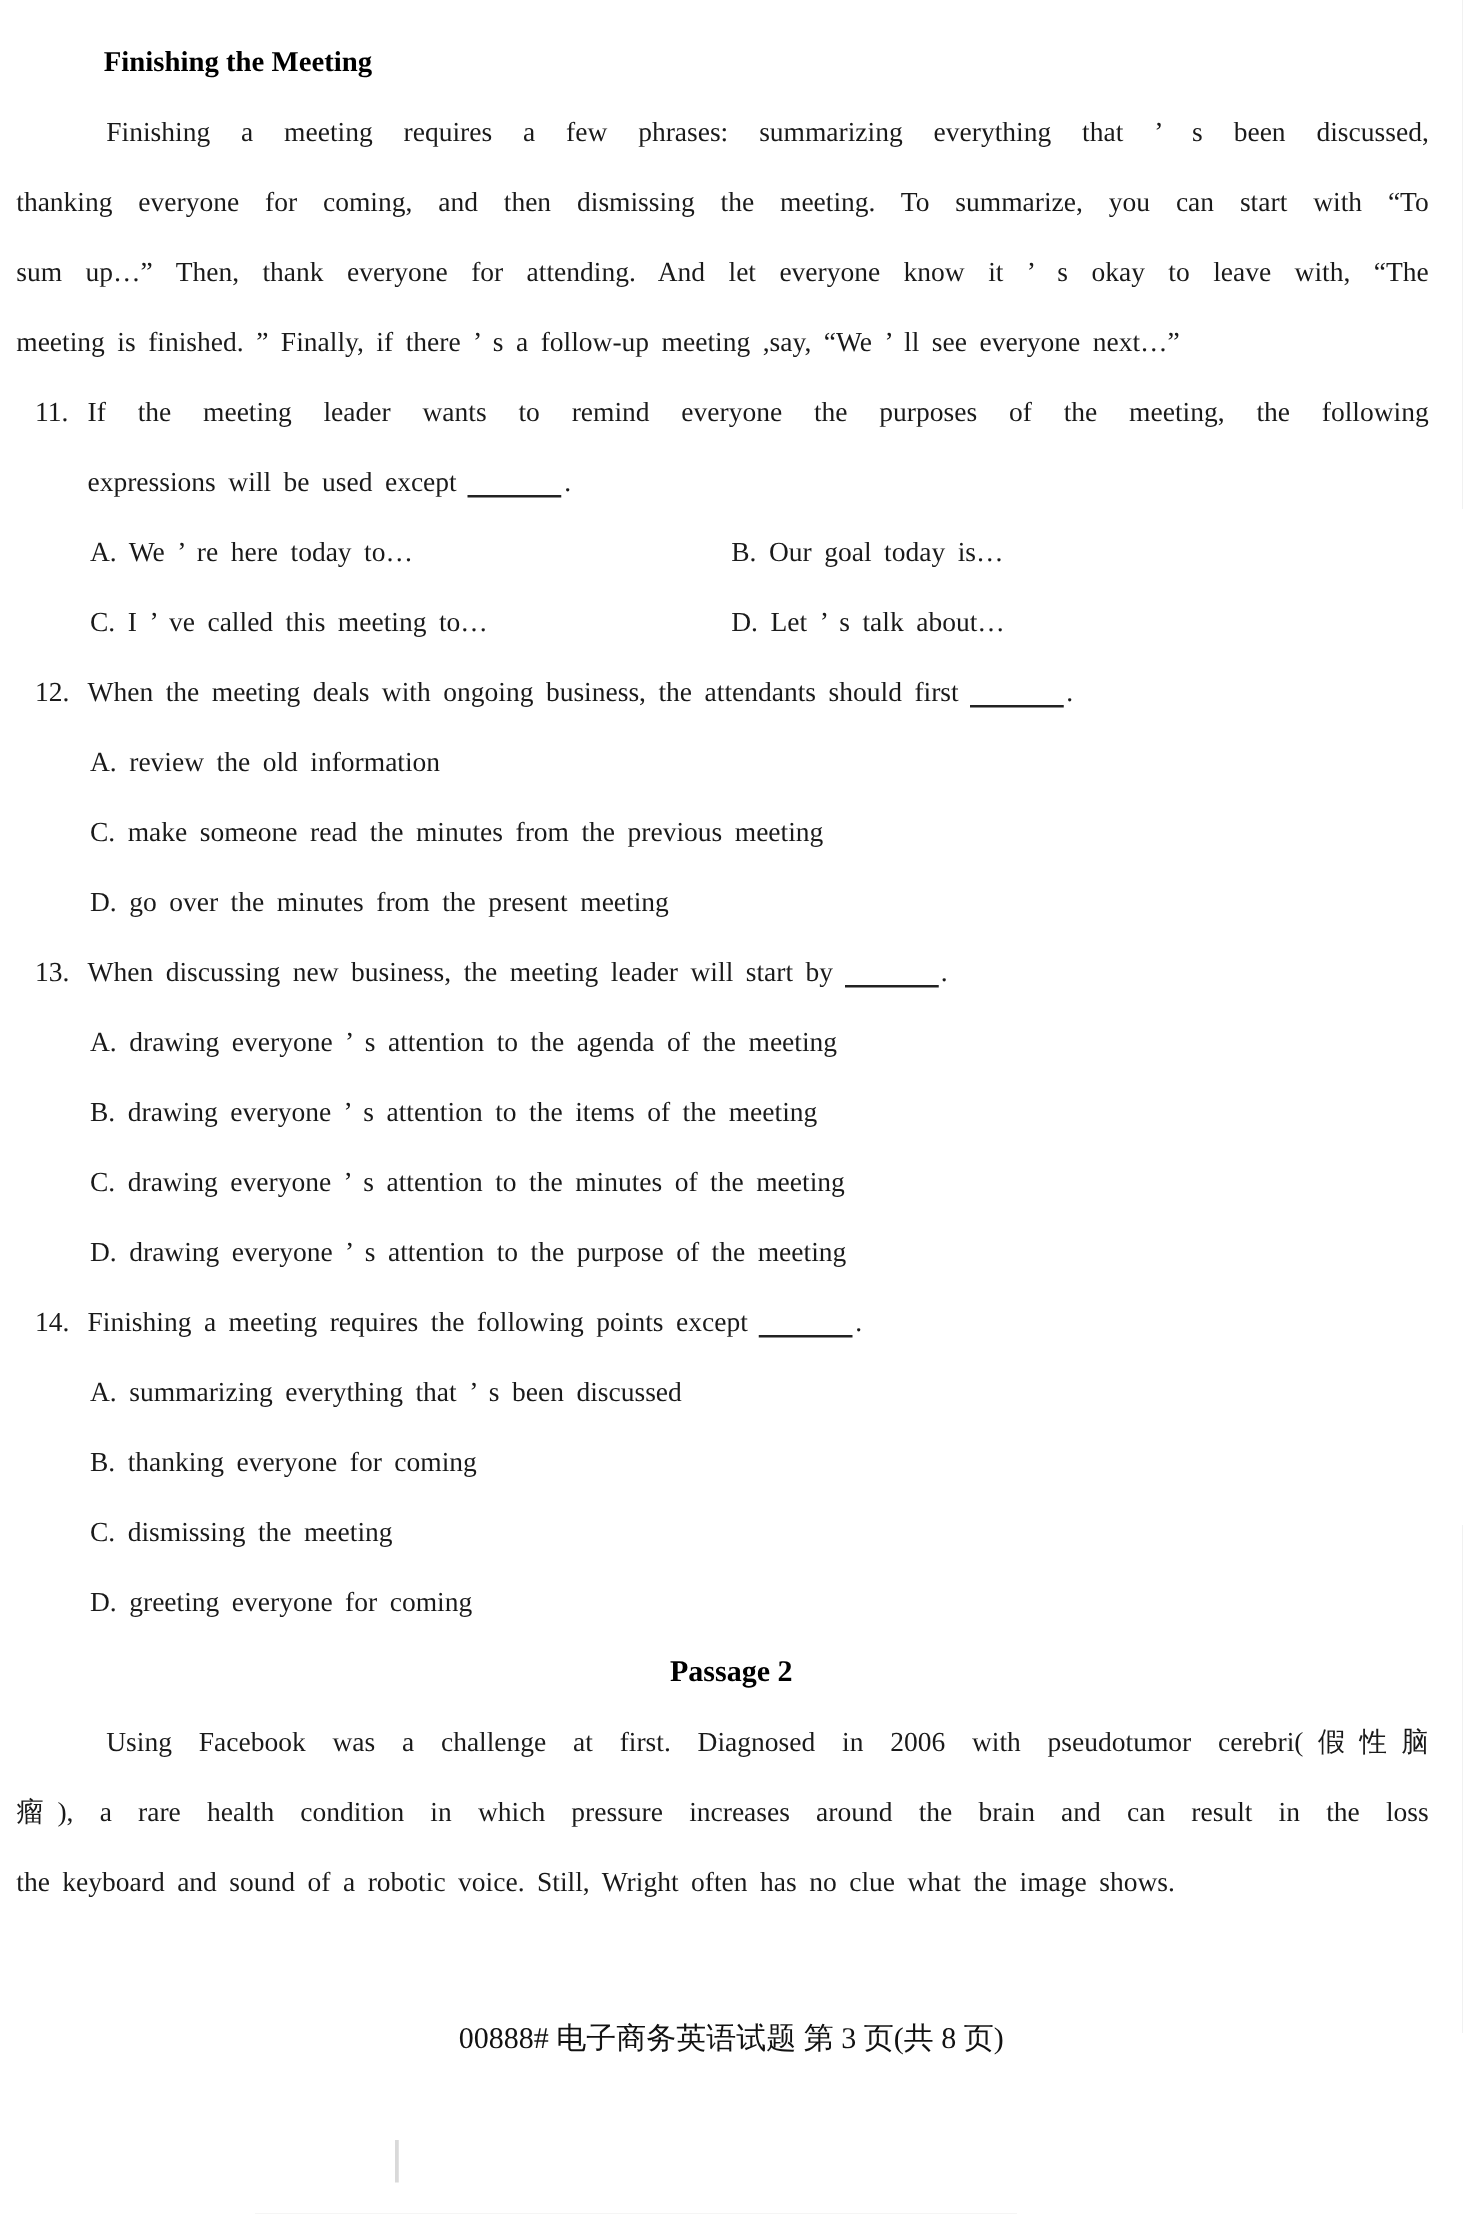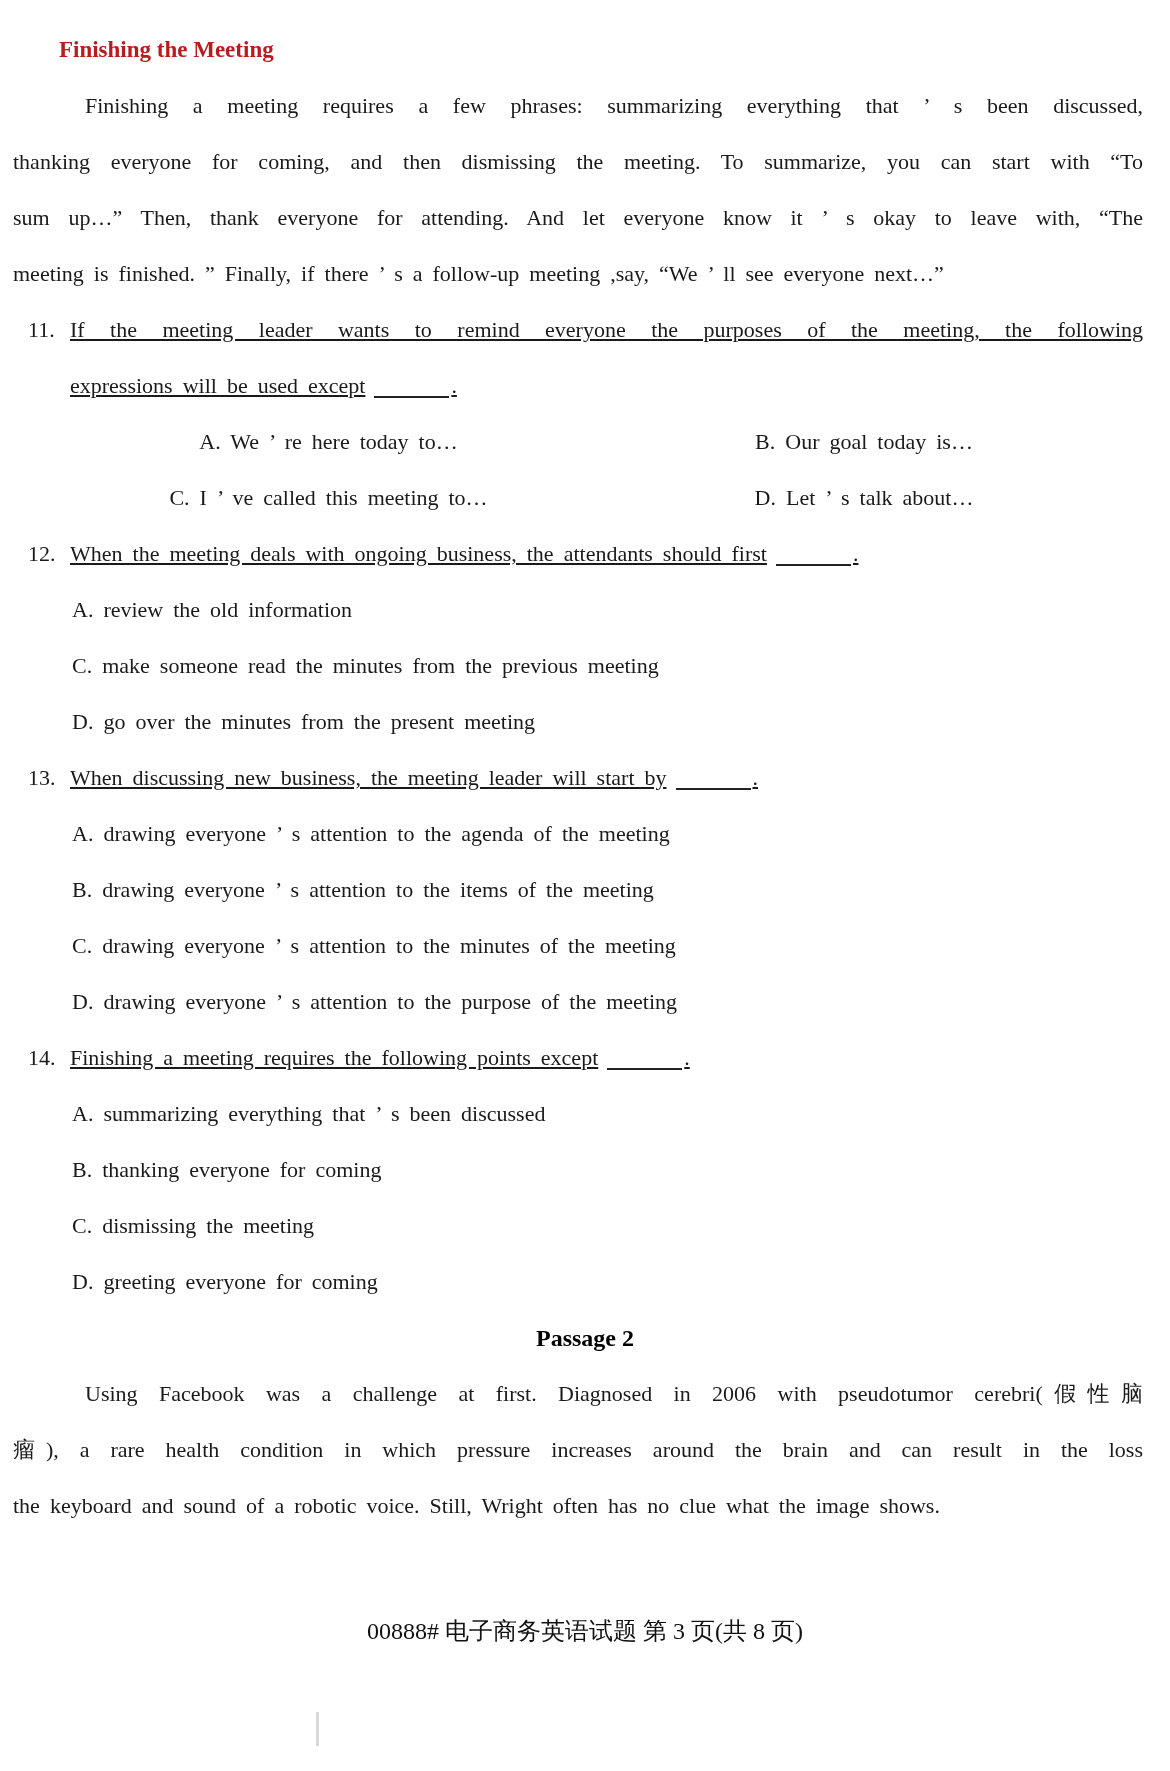--- a/index.html
+++ b/index.html
@@ -17,32 +17,32 @@
     height:56px;line-height:56px;
     padding-left:13px;padding-right:27px;
     font-size:22px;
     word-spacing:4.5px;
     white-space:normal;
   }
   .line.justify{text-align:justify;text-align-last:justify;}
   .line.indent{text-indent:72px;}
   .section-heading{
     height:56px;line-height:56px;
-    padding-left:59px;
-    font-size:23px;font-weight:bold;color:#b91c1c;
+    padding-left:83px;
+    font-size:23px;font-weight:bold;color:#000000;
   }
   .passage-heading{
     height:56px;line-height:56px;
     text-align:center;
     font-size:24px;font-weight:bold;color:#000;
   }
-  .q-line{position:relative;padding-left:70px;text-decoration:underline;}
+  .q-line{position:relative;padding-left:70px;}
   .q-num{position:absolute;left:28px;top:0;}
   .opt-line{padding-left:72px;}
-  .opt-row{display:flex;padding-left:72px;padding-right:27px;height:56px;line-height:56px;font-size:22px;word-spacing:4.5px;text-align:center;}
+  .opt-row{display:flex;padding-left:72px;padding-right:27px;height:56px;line-height:56px;font-size:22px;word-spacing:4.5px;}
   .opt-row .c1{width:513px;flex:0 0 auto;}
   .opt-row .c2{flex:1 1 auto;}
   .blank{
     display:inline-block;width:75px;height:2px;
     background:#222;
     vertical-align:-5px;
     margin-left:9px;margin-right:2px;
   }
   #footer{
     position:absolute;left:0;top:1608px;width:1170px;height:46px;

